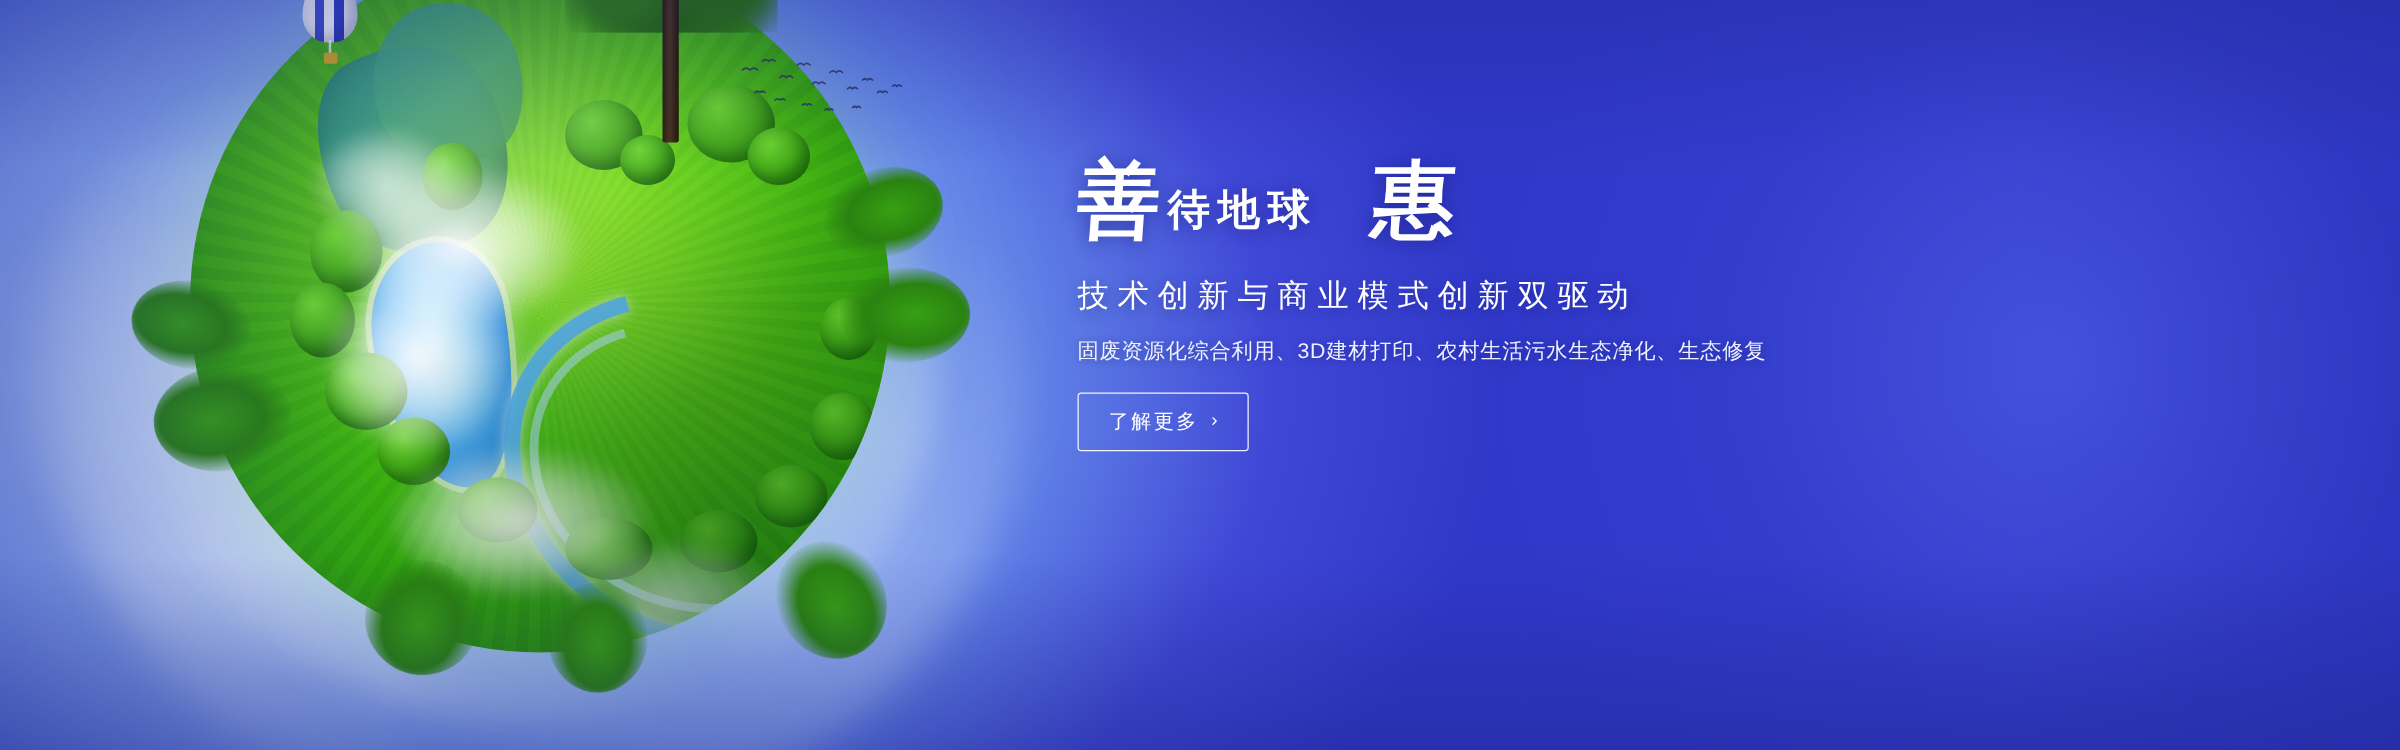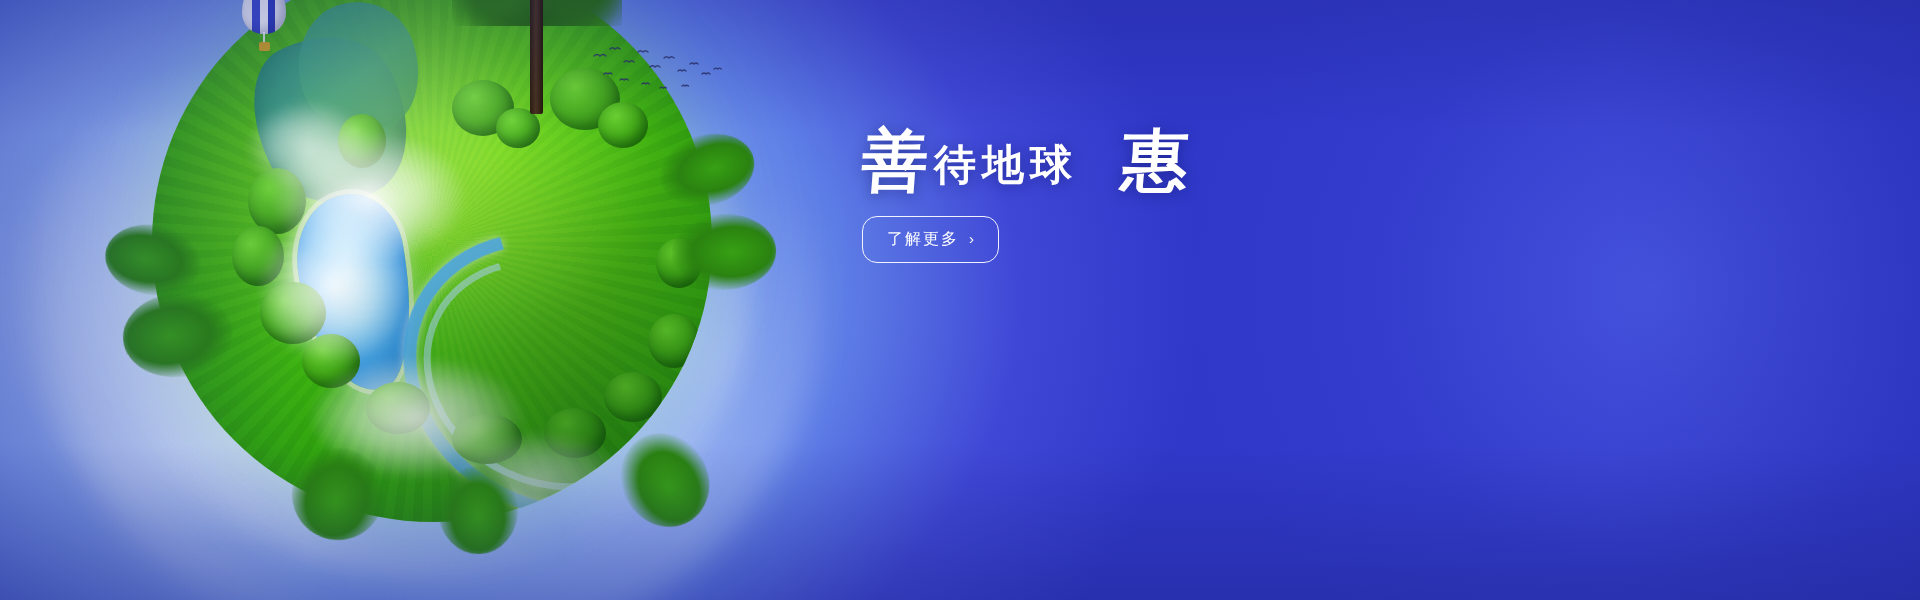--- a/index.html
+++ b/index.html
@@ -212,21 +212,21 @@
     text-shadow:0 2px 14px rgba(10,20,90,.45);
   }
   .hl-big{
     font-family:"Liberation Serif","DejaVu Serif",serif;
     font-size:66px;font-weight:700;letter-spacing:0;
     transform:skewX(-4deg);
     padding-right:6px;
   }
   .hl-small{
     font-family:"Liberation Serif","DejaVu Serif",serif;
-    font-size:42px;font-weight:600;letter-spacing:6px;
+    font-size:34px;font-weight:600;letter-spacing:6px;
     padding-bottom:8px;
   }
   .hl-gap{width:44px;display:inline-block;}
 
   .subtitle{
     margin-top:26px;
     color:#ffffff;
     font-size:25px;font-weight:400;letter-spacing:7px;
     white-space:nowrap;
     text-shadow:0 2px 10px rgba(10,20,90,.4);
@@ -236,21 +236,21 @@
     color:#eef2ff;
     font-size:17px;font-weight:400;letter-spacing:.6px;
     white-space:nowrap;
     text-shadow:0 1px 8px rgba(10,20,90,.4);
   }
   .cta{
     margin-top:22px;
     display:inline-flex;align-items:center;gap:10px;
     padding:12px 24px;
     border:1px solid rgba(255,255,255,.92);
-    border-radius:15px;
+    border-radius:3px;
     background:transparent;
     color:#ffffff;
     font-size:16px;letter-spacing:2px;
     cursor:pointer;
     text-decoration:none;
   }
   .cta .chev{
     font-size:15px;font-weight:400;letter-spacing:0;
     transform:translateY(-1px);
   }
@@ -348,21 +348,23 @@
 
   <div class="content">
 
     <div class="headline">
       <span class="hl-big">善</span>
       <span class="hl-small">待地球</span>
       <span class="hl-gap"></span>
       <span class="hl-big">惠</span>
     </div>
 
-
+    <div class="subtitle">技术创新与商业模式创新双驱动</div>
+
+    <div class="desc">固废资源化综合利用、3D建材打印、农村生活污水生态净化、生态修复</div>
 
     <a class="cta" href="#">
       <span>了解更多</span>
       <span class="chev">›</span>
     </a>
 
   </div>
 </div>
 
 </body></html>

